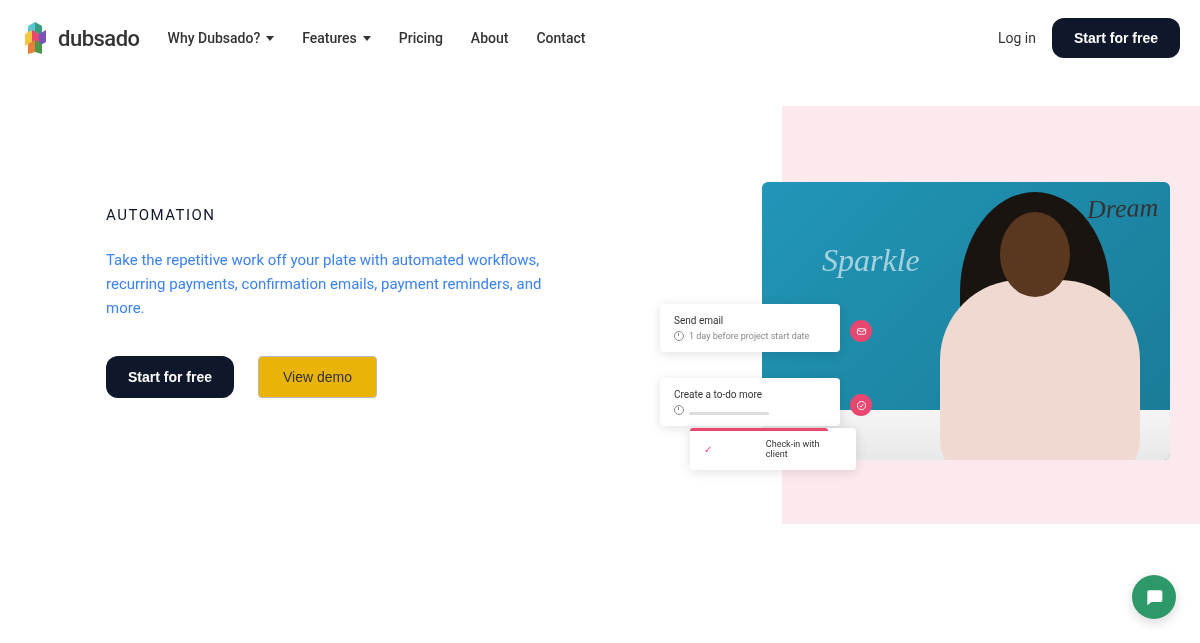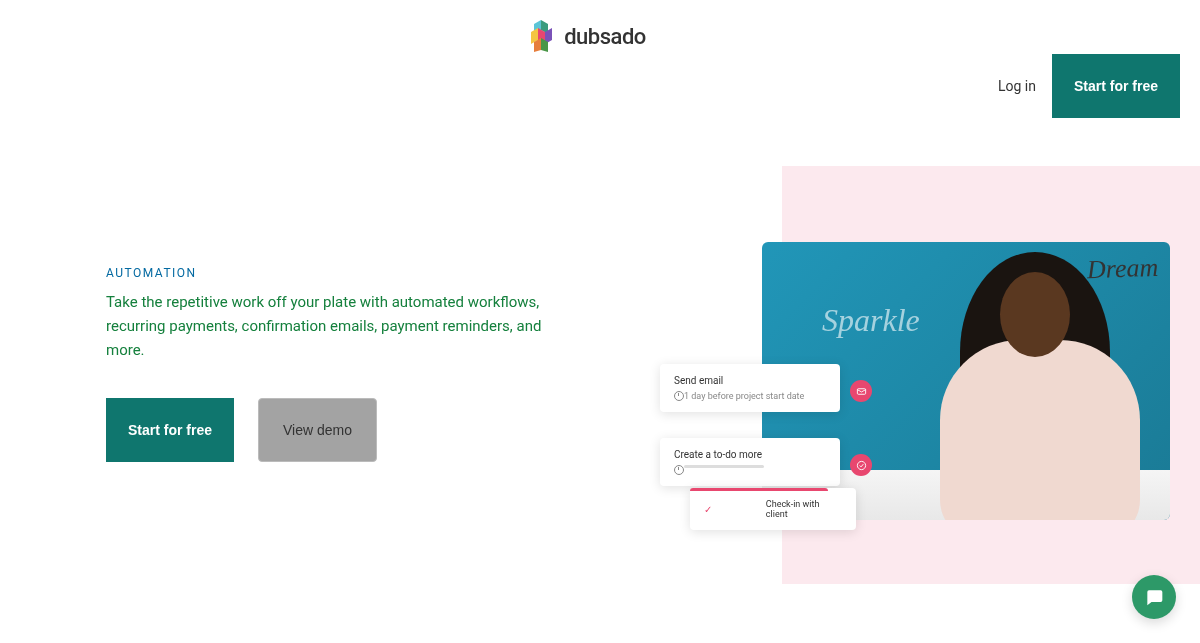--- a/index.html
+++ b/index.html
@@ -1,49 +1,49 @@
 <!DOCTYPE html>
 <html><head>
 <meta charset="utf-8">
 <style>
 * { margin: 0; padding: 0; box-sizing: border-box; }
 body { font-family: -apple-system, BlinkMacSystemFont, 'Segoe UI', Roboto, sans-serif; background: #fff; width: 1200px; height: 643px; overflow: hidden; position: relative; }
 
 
-.header { display: flex; align-items: center; padding: 18px 20px; flex-direction: column; }
+.header { display: flex; padding: 18px 20px; }
 .logo-wrap { display: flex; align-items: center; gap: 8px; margin-right: 28px; }
 .logo-icon { width: 30px; height: 36px; position: relative; }
 .brand-name { font-size: 22px; font-weight: 500; color: #333; letter-spacing: -0.5px; }
 .nav { display: flex; align-items: center; gap: 28px; }
 .nav-item { display: flex; align-items: center; gap: 6px; font-size: 14px; color: #333; cursor: pointer; font-weight: 500; }
 .chevron { width: 0; height: 0; border-left: 4px solid transparent; border-right: 4px solid transparent; border-top: 5px solid #333; }
 .header-right { margin-left: auto; display: flex; align-items: center; gap: 16px; }
 .login-link { font-size: 14px; color: #333; cursor: pointer; }
-.btn-primary { background: #0f766e; color: #fff; border: none; padding: 24px 22px; border-radius: 0; font-size: 14px; font-weight: 600; cursor: pointer; }
-.btn-secondary { background: #a3a3a3; color: #333; border: 1px solid #bbb; padding: 12px 24px; border-radius: 4px; font-size: 14px; font-weight: 500; cursor: pointer; }
+.btn-primary { background: #0f172a; color: #fff; border: none; padding: 12px 22px; border-radius: 12px; font-size: 14px; font-weight: 600; cursor: pointer; }
+.btn-secondary { background: #eab308; color: #333; border: 1px solid #bbb; padding: 12px 24px; border-radius: 4px; font-size: 14px; font-weight: 500; cursor: pointer; }
 
 
 .hero { display: flex; padding: 0; position: relative; margin-top: 30px; }
 .hero-left { width: 50%; padding: 100px 20px 0 106px; }
-.eyebrow { font-size: 12px; letter-spacing: 1.5px; color: #0369a1; font-weight: 400; margin-bottom: 10px; text-transform: uppercase; }
+.eyebrow { font-size: 15px; letter-spacing: 1.5px; color: #0f172a; font-weight: 400; margin-bottom: 24px; text-transform: uppercase; }
 .headline { font-size: 34px; font-weight: 700; color: #1a1a1a; line-height: 1.2; margin-bottom: 22px; letter-spacing: -0.5px; }
-.subtext { font-size: 15px; color: #15803d; line-height: 1.6; margin-bottom: 36px; max-width: 440px; }
+.subtext { font-size: 15px; color: #3b82f6; line-height: 1.6; margin-bottom: 36px; max-width: 440px; }
 .cta-row { display: flex; gap: 24px; }
 
 
 .hero-right { position: absolute; right: 0; top: 0; width: 418px; height: 418px; background: #fce9ee; }
 .photo { position: absolute; right: 30px; top: 76px; width: 408px; height: 278px; background: linear-gradient(135deg, #2196b8 0%, #1a7a95 100%); border-radius: 6px; overflow: hidden; }
 
 
 .card { position: absolute; background: #fff; border-radius: 4px; box-shadow: 0 2px 12px rgba(0,0,0,0.12); padding: 11px 14px; }
 .card1 { left: 660px; top: 198px; width: 180px; }
 .card2 { left: 660px; top: 272px; width: 180px; }
 .card3 { left: 690px; top: 322px; width: 166px; background: #fff; }
 .card-title { font-size: 10px; font-weight: 400; color: #333; margin-bottom: 5px; }
-.card-meta { display: flex; align-items: flex-start; font-size: 9px; color: #888; }
+.card-meta { display: flex; align-items: flex-end; gap: 5px; font-size: 9px; color: #888; }
 .clock-icon { width: 10px; height: 10px; border: 1px solid #888; border-radius: 50%; position: relative; flex-shrink: 0; }
 .clock-icon::after { content: ''; position: absolute; top: 1px; left: 3px; width: 1px; height: 3px; background: #888; }
 .card2-line { height: 3px; background: #ddd; border-radius: 2px; width: 80px; }
 .card2-bar { height: 3px; background: #e8476f; width: 100%; margin: -11px -14px 8px; border-radius: 4px 4px 0 0; }
 .card3-row { display: flex; align-items: center; gap: 8px; }
 .check-icon { width: 10px; height: 10px; color: #e8476f; font-size: 10px; }
 .card3-text { font-size: 9px; color: #333; margin-left: 44px; }
 
 
 .badge { position: absolute; width: 22px; height: 22px; background: #e8476f; border-radius: 50%; display: flex; align-items: center; justify-content: center; }
@@ -72,20 +72,39 @@
         <polygon points="15,2 22,6 22,16 15,12" fill="#3a9c7e"></polygon>
         <polygon points="5,14 12,10 12,22 5,26" fill="#f4c542"></polygon>
         <polygon points="12,10 19,14 19,26 12,22" fill="#e8476f"></polygon>
         <polygon points="19,14 26,10 26,22 19,26" fill="#7a52b8"></polygon>
         <polygon points="8,24 15,20 15,32 8,34" fill="#e67e3c"></polygon>
         <polygon points="15,20 22,24 22,34 15,32" fill="#4a9648"></polygon>
       </svg>
     </div>
     <span class="brand-name">dubsado</span>
   </div>
+  <nav class="nav">
+    <div class="nav-item">
+      <span>Why Dubsado?</span>
+      <span class="chevron"></span>
+    </div>
+    <div class="nav-item">
+      <span>Features</span>
+      <span class="chevron"></span>
+    </div>
+    <div class="nav-item">
+      <span>Pricing</span>
+    </div>
+    <div class="nav-item">
+      <span>About</span>
+    </div>
+    <div class="nav-item">
+      <span>Contact</span>
+    </div>
+  </nav>
   <div class="header-right">
     <a class="login-link">Log in</a>
     <button class="btn-primary">Start for free</button>
   </div>
 </div>
 
 <div class="hero">
   <div class="hero-right"></div>
 
   <div class="photo">

